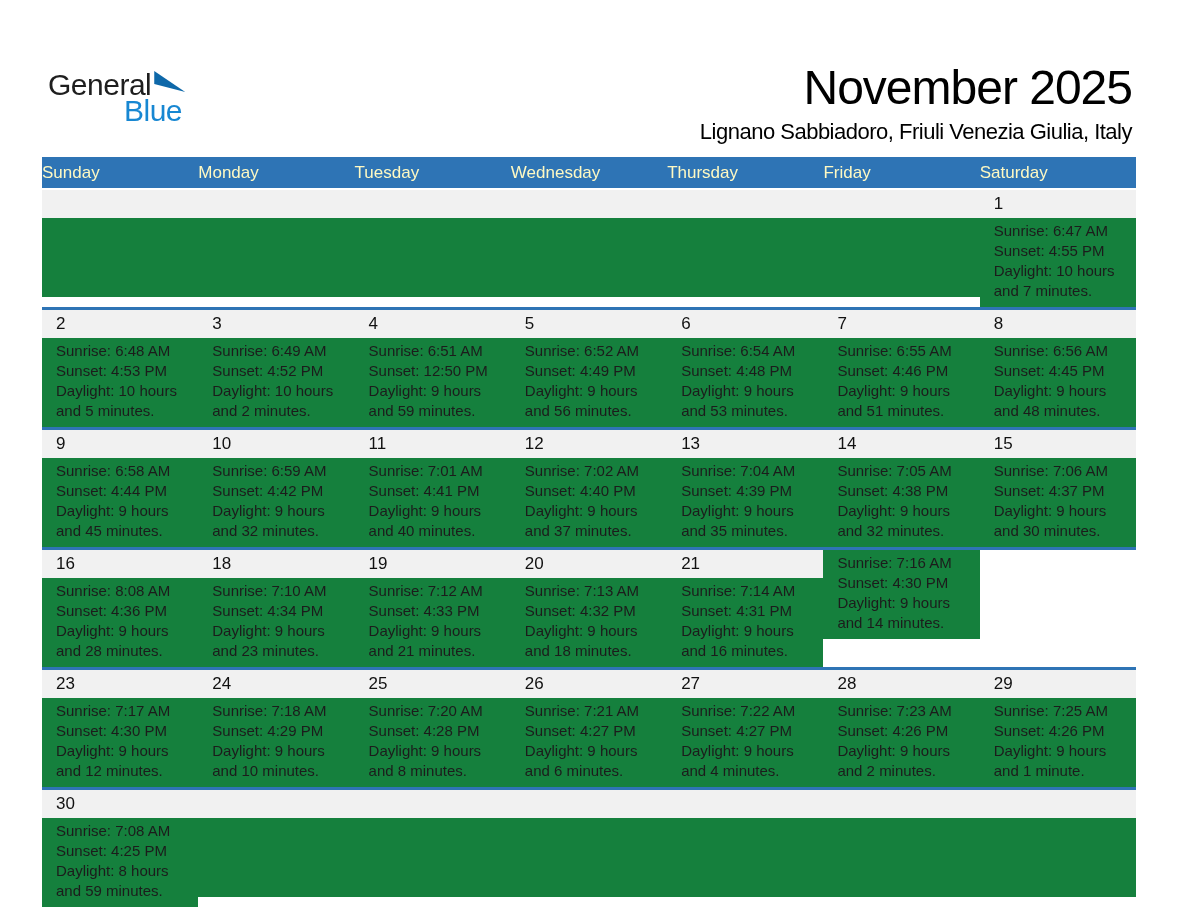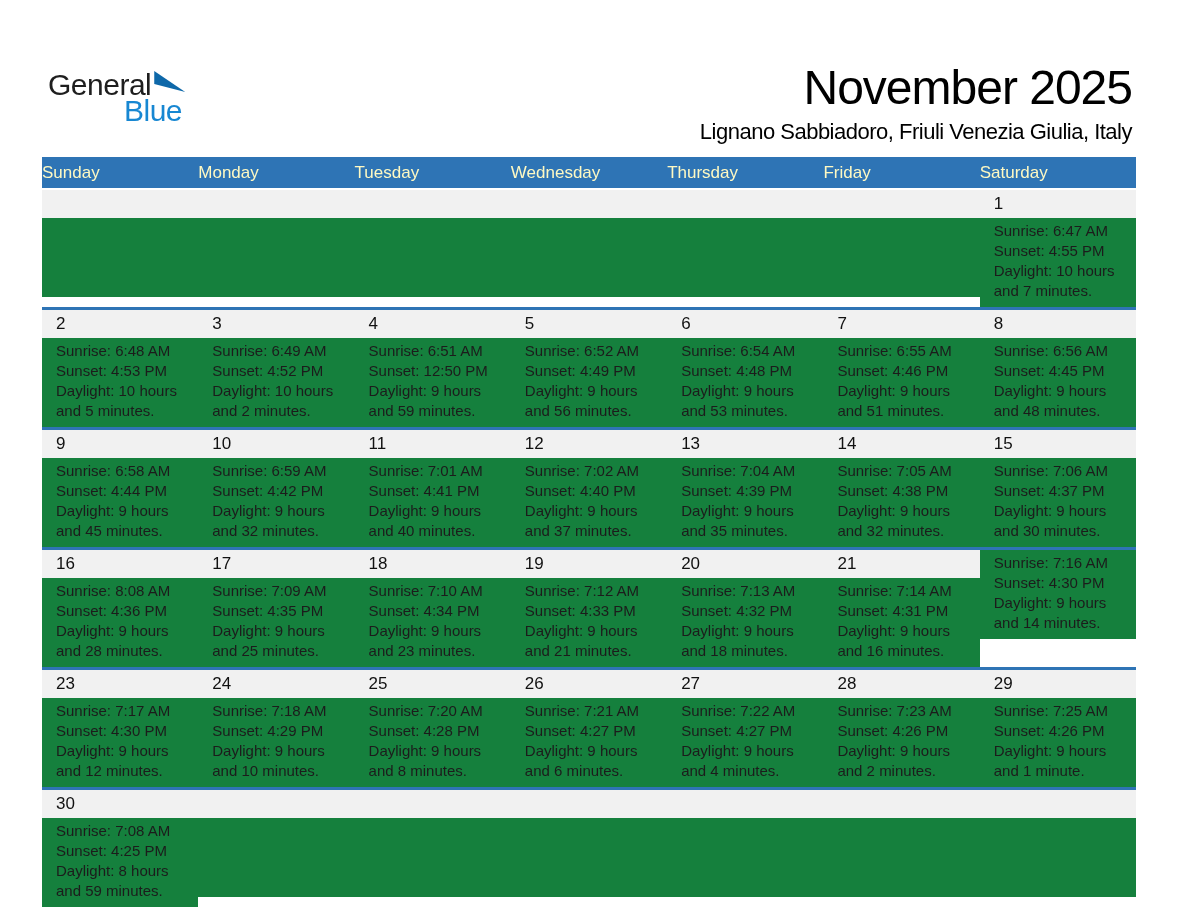--- a/index.html
+++ b/index.html
@@ -224,28 +224,20 @@
         <div class="week">
           <div class="cell">
             <div class="datebar">16</div>
             <div class="cellbody">
               <div>Sunrise: 8:08 AM</div>
               <div>Sunset: 4:36 PM</div>
               <div>Daylight: 9 hours and 28 minutes.</div>
             </div>
           </div>
           <div class="cell">
-            <div class="datebar">17</div>
-            <div class="cellbody">
-              <div>Sunrise: 7:09 AM</div>
-              <div>Sunset: 4:35 PM</div>
-              <div>Daylight: 9 hours and 25 minutes.</div>
-            </div>
-          </div>
-          <div class="cell">
             <div class="datebar">18</div>
             <div class="cellbody">
               <div>Sunrise: 7:10 AM</div>
               <div>Sunset: 4:34 PM</div>
               <div>Daylight: 9 hours and 23 minutes.</div>
             </div>
           </div>
           <div class="cell">
             <div class="datebar">19</div>
             <div class="cellbody">

